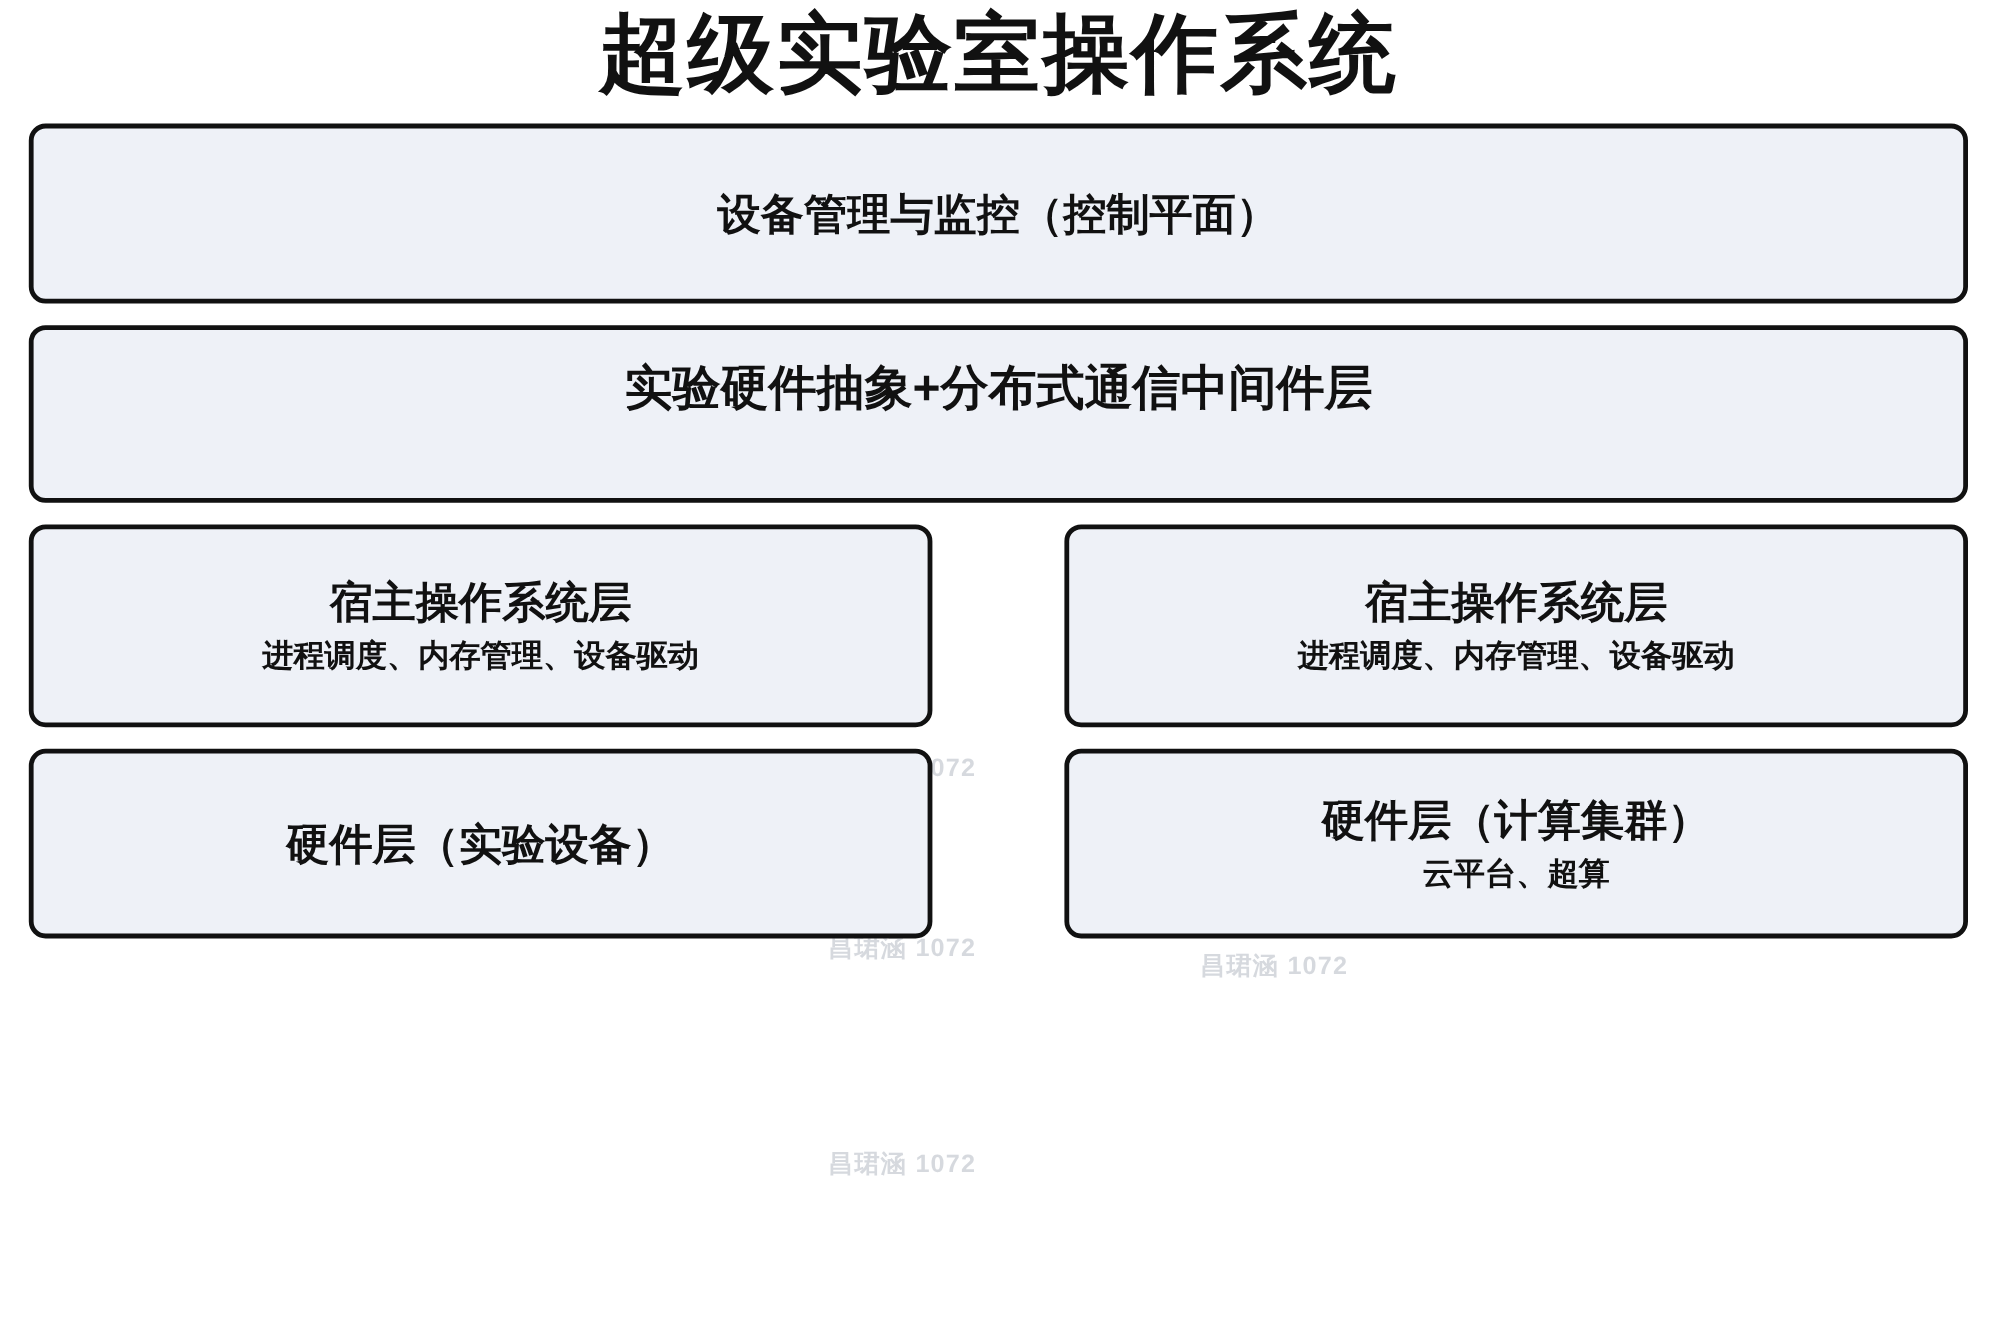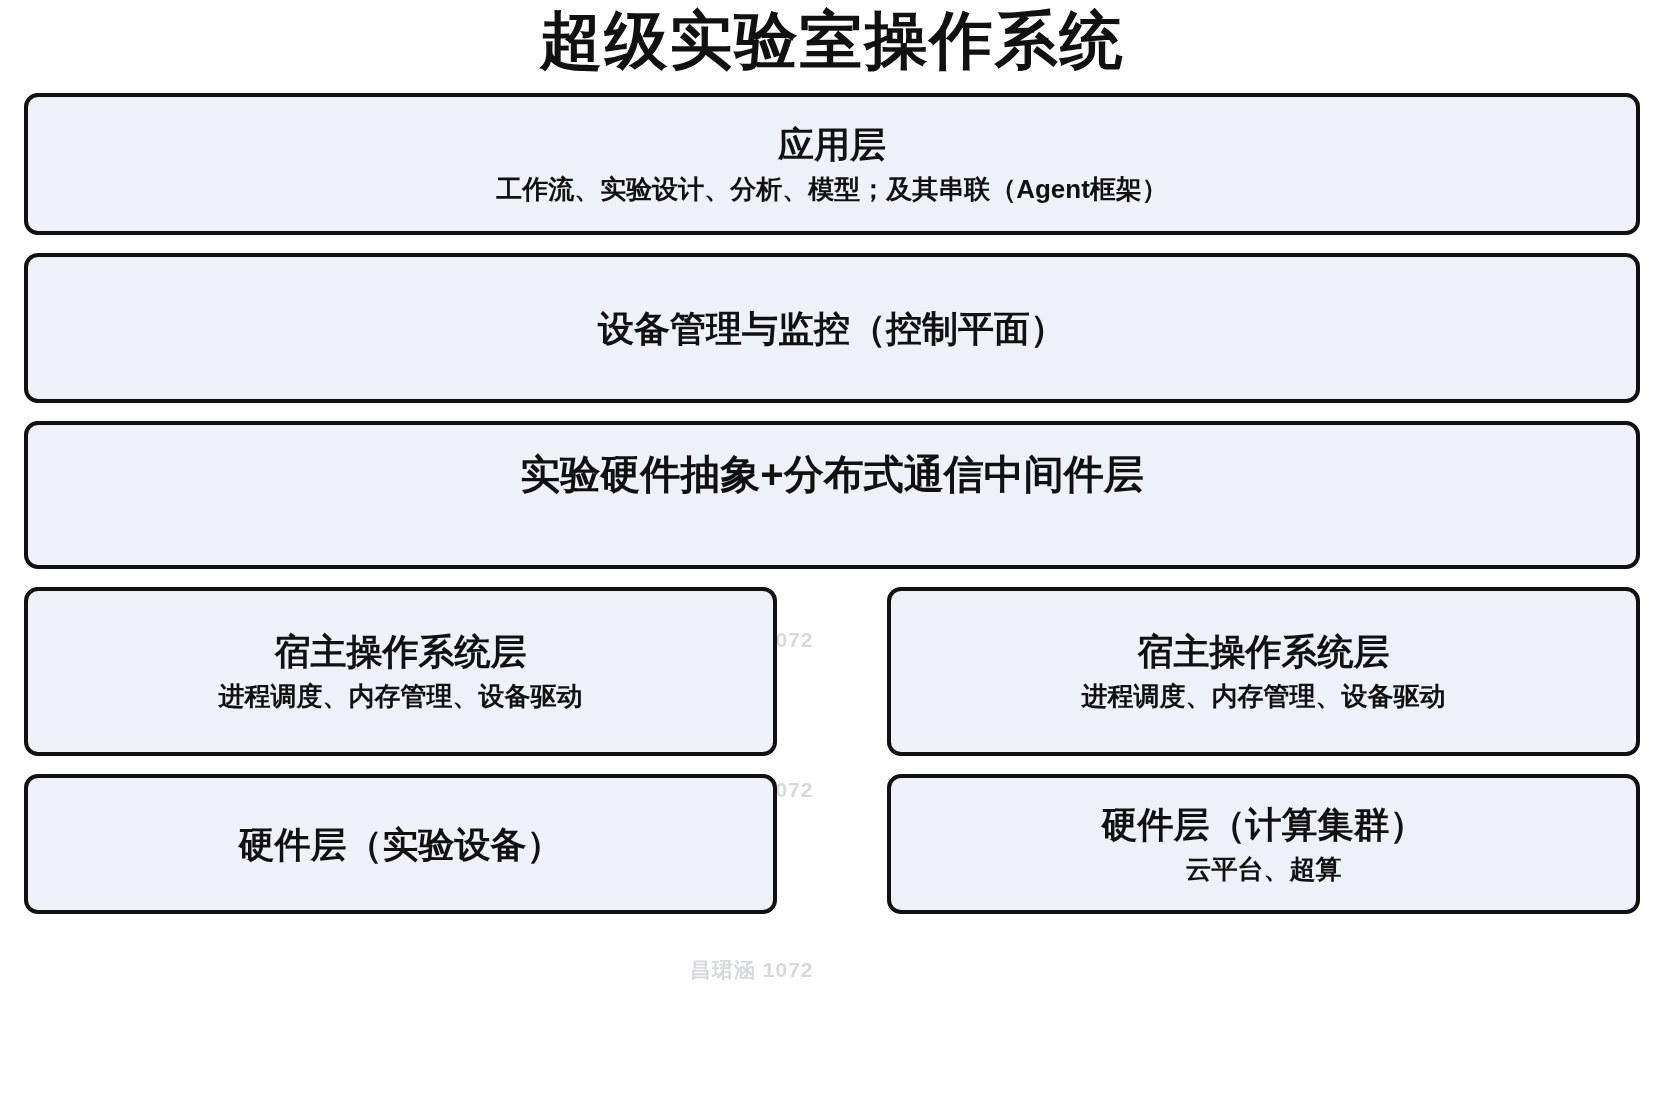--- a/index.html
+++ b/index.html
@@ -17,21 +17,21 @@
   }
   .page {
     position: relative;
     width: 1664px;
     height: 1120px;
     box-sizing: border-box;
     padding: 0 24px;
   }
   .title {
     text-align: center;
-    font-size: 63px;
+    font-size: 72px;
     font-weight: 700;
     letter-spacing: 2px;
     line-height: 1.1;
     margin: 6px 0 18px 0;
     color: #111111;
     position: relative;
     z-index: 3;
   }
   .stack {
     display: flex;
@@ -88,21 +88,21 @@
     justify-content: flex-start;
     padding-top: 24px;
   }
   .h-mid .heading {
     font-size: 40px;
   }
   .h-host {
     height: 169px;
   }
   .h-hw {
-    height: 140px;
+    height: 158px;
   }
   .h-hw .heading {
     font-size: 36px;
   }
   .h-host .heading {
     font-size: 36px;
   }
   .h-app .heading {
     font-size: 36px;
   }
@@ -137,24 +137,20 @@
   <div class="wm" style="left:690px; top:620px;">昌珺涵 1072</div>
   <div class="wm" style="left:1240px; top:620px;">昌珺涵 1072</div>
   <div class="wm" style="left:690px; top:770px;">昌珺涵 1072</div>
   <div class="wm" style="left:1000px; top:785px;">昌珺涵 1072</div>
   <div class="wm" style="left:690px; top:950px;">昌珺涵 1072</div>
 
   <h1 class="title">超级实验室操作系统</h1>
 
   <div class="stack">
 
-    <div class="box full h-app">
-      <div class="heading">应用层</div>
-      <div class="sub">工作流、实验设计、分析、模型；及其串联（Agent框架）</div>
-    </div>
 
     <div class="box full h-res">
       <div class="heading">设备管理与监控（控制平面）</div>
     </div>
 
     <div class="row">
       <div class="box h-mid">
         <div class="heading">实验硬件抽象+分布式通信中间件层</div>
       </div>
     </div>

